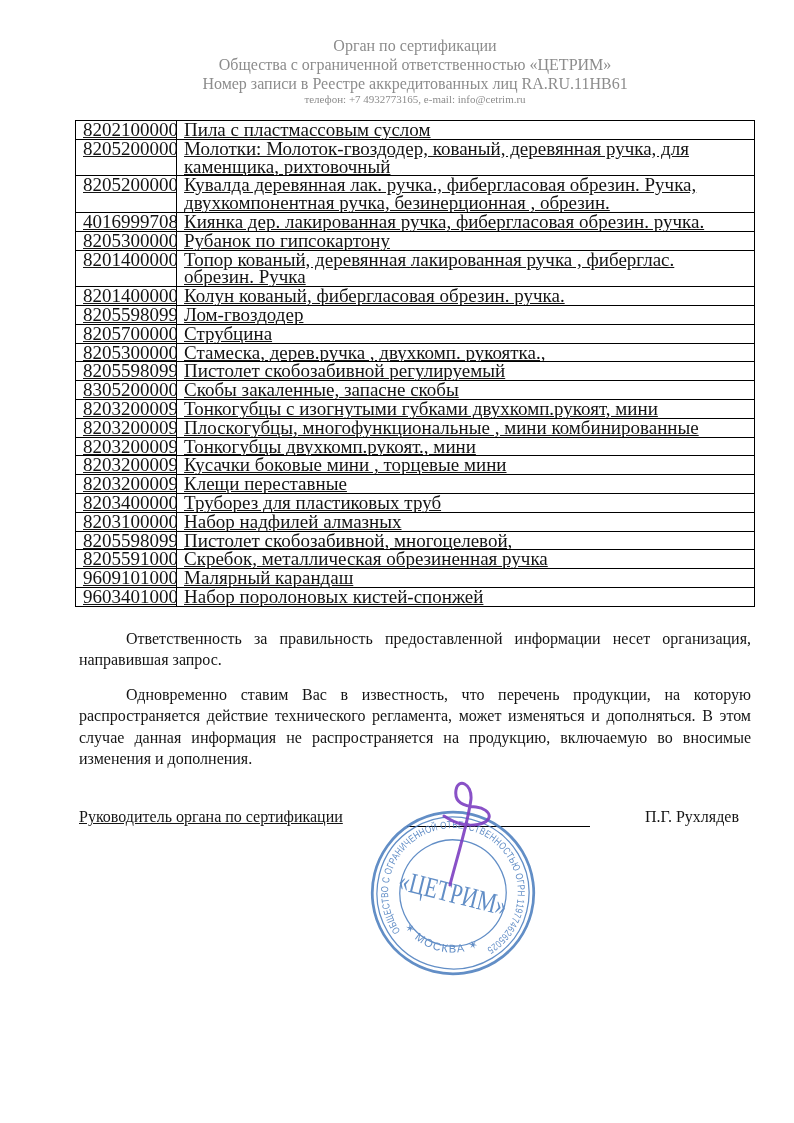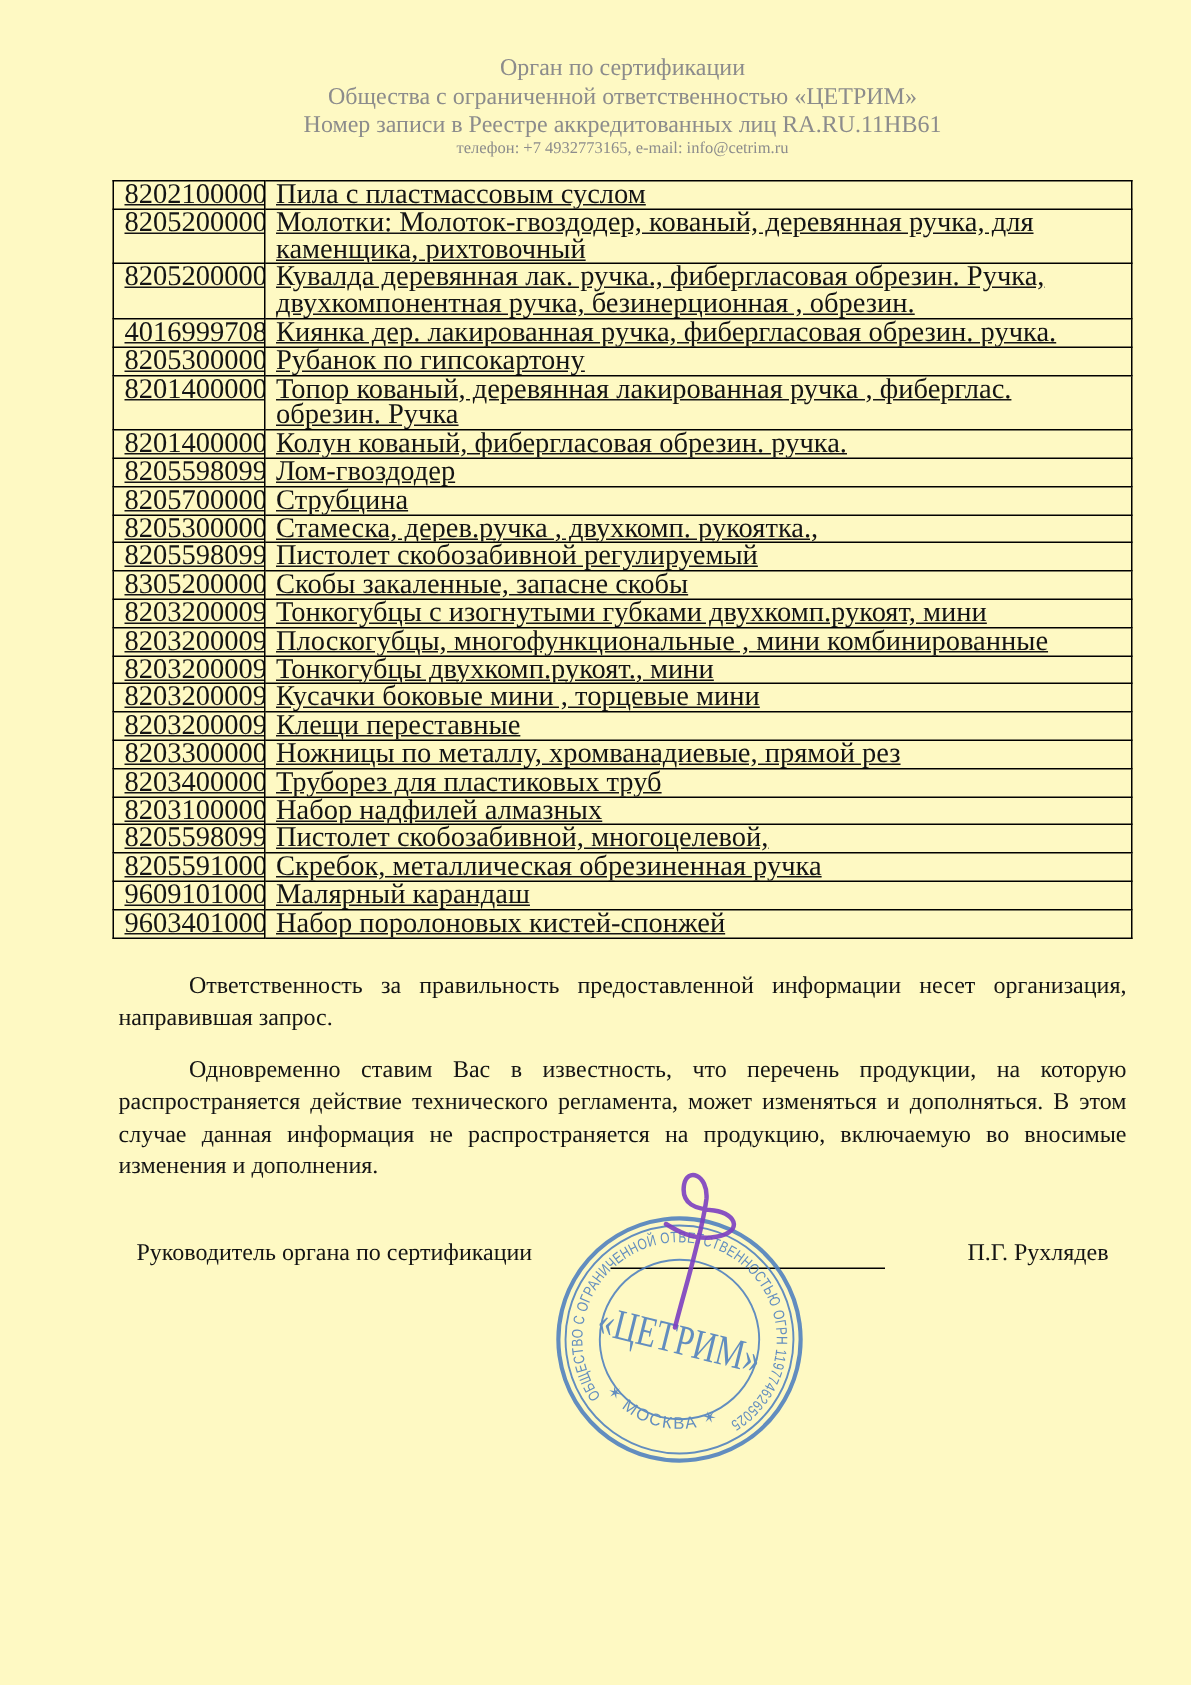--- a/index.html
+++ b/index.html
@@ -1,20 +1,20 @@
 <!DOCTYPE html>
 <html lang="ru"><head>
 <meta charset="utf-8">
 <style>
   html,body{margin:0;padding:0;background:#e8e8e8;}
   .page{
     position:relative;
     width:794px;height:1123px;
     margin:0 auto;
-    background:#fef9c3;
+    background:#ffffff;
     font-family:"Liberation Serif","DejaVu Serif",serif;
     color:#141414;
     overflow:hidden;
   }
   .content{margin:0 39px 0 75px;width:680px;}
 
   
   .doc-header{padding-top:36px;text-align:center;color:#8c8c8c;}
   .doc-header .h-line{font-size:16px;line-height:19px;}
   .doc-header .h-small{font-size:11px;line-height:13px;}
@@ -43,21 +43,21 @@
     line-height:21.5px;
     text-align:justify;
     text-indent:47px;
     margin:4px;
   }
   .para-1{margin-top:21px;}
   .para-2{margin-top:13px;}
 
   
   .sig-row{position:relative;margin-top:30px;height:60px;font-size:16px;}
-  .sig-title{position:absolute;left:16px;top:8px;}
+  .sig-title{position:absolute;left:4px;top:8px;text-decoration:underline;}
   .sig-name{position:absolute;right:16px;top:8px;}
   .sig-line{
     position:absolute;left:332px;top:26px;
     width:183px;height:0;
     border-bottom:1.6px solid #000;
   }
 
   
   .stamp-wrap{
     position:absolute;left:368px;top:808px;
@@ -166,24 +166,20 @@
       <tr>
         <td class="code-cell">8203200009</td>
         <td class="desc-cell">Кусачки боковые мини , торцевые мини</td>
       </tr>
 
       <tr>
         <td class="code-cell">8203200009</td>
         <td class="desc-cell">Клещи переставные</td>
       </tr>
 
-      <tr>
-        <td class="code-cell">8203300000</td>
-        <td class="desc-cell">Ножницы по металлу, хромванадиевые, прямой рез</td>
-      </tr>
 
       <tr>
         <td class="code-cell">8203400000</td>
         <td class="desc-cell">Труборез для пластиковых труб</td>
       </tr>
 
       <tr>
         <td class="code-cell">8203100000</td>
         <td class="desc-cell">Набор надфилей алмазных</td>
       </tr>

